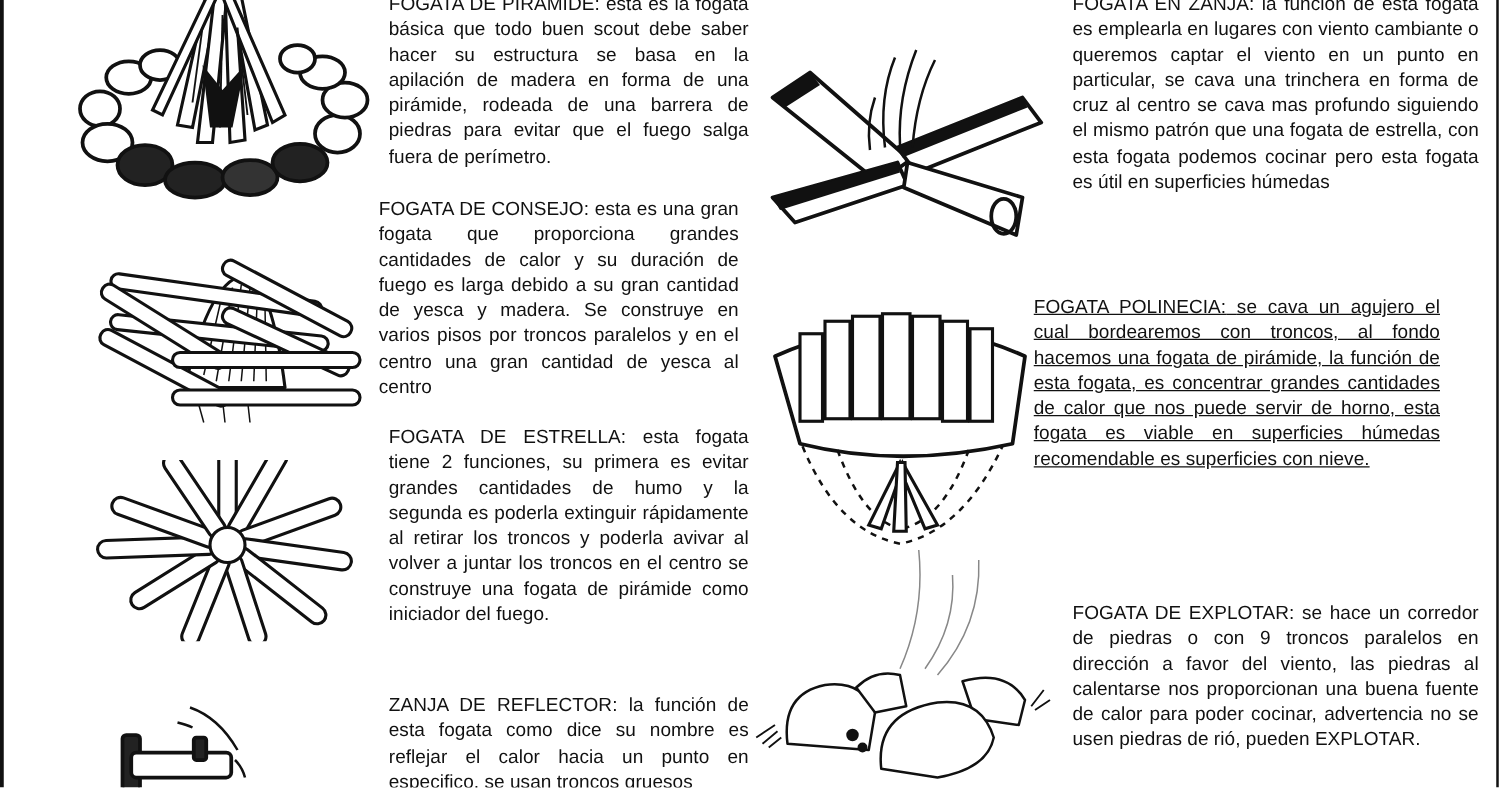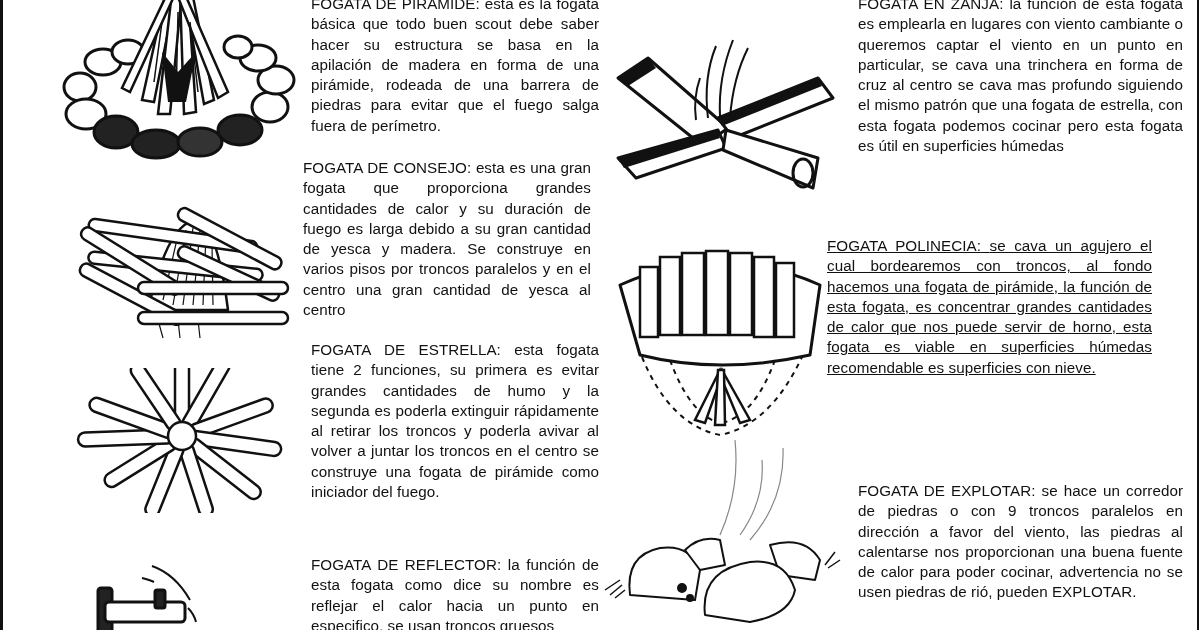--- a/index.html
+++ b/index.html
@@ -133,21 +133,21 @@
       <rect x="15" y="42" width="80" height="20" rx="4"></rect>
       <rect x="65" y="30" width="10" height="18" rx="2" fill="#222"></rect>
     </g>
     <g stroke="#111" stroke-width="2" fill="none">
       <path d="M62 6 Q85 14 100 40"></path>
       <path d="M52 18 Q60 20 64 22"></path>
       <path d="M98 48 Q104 54 106 62"></path>
     </g>
   </svg>
 </div>
-<p class="txt" style="left:311px; top:555px; width:288px;"><span class="head">FOGATA DE REFLECTOR:</span> <span>la función de esta fogata como dice su nombre es reflejar el calor hacia un punto en especifico, se usan troncos gruesos</span></p>
+<p class="txt" style="left:311px; top:555px; width:288px;"><span class="head">ZANJA DE REFLECTOR:</span> <span>la función de esta fogata como dice su nombre es reflejar el calor hacia un punto en especifico, se usan troncos gruesos</span></p>
 
 <div class="illus" style="left:608px; top:38px; width:236px; height:165px;">
   <svg viewBox="0 0 236 165">
     <g stroke="#111" stroke-width="3" fill="#fff" stroke-linejoin="round">
       <polygon points="10,40 40,20 120,90 95,108"></polygon>
       <polygon points="110,80 210,40 225,60 125,100"></polygon>
       <polygon points="10,120 110,92 118,110 28,140"></polygon>
       <polygon points="118,92 210,120 205,150 115,112"></polygon>
     </g>
     <g fill="#111">

